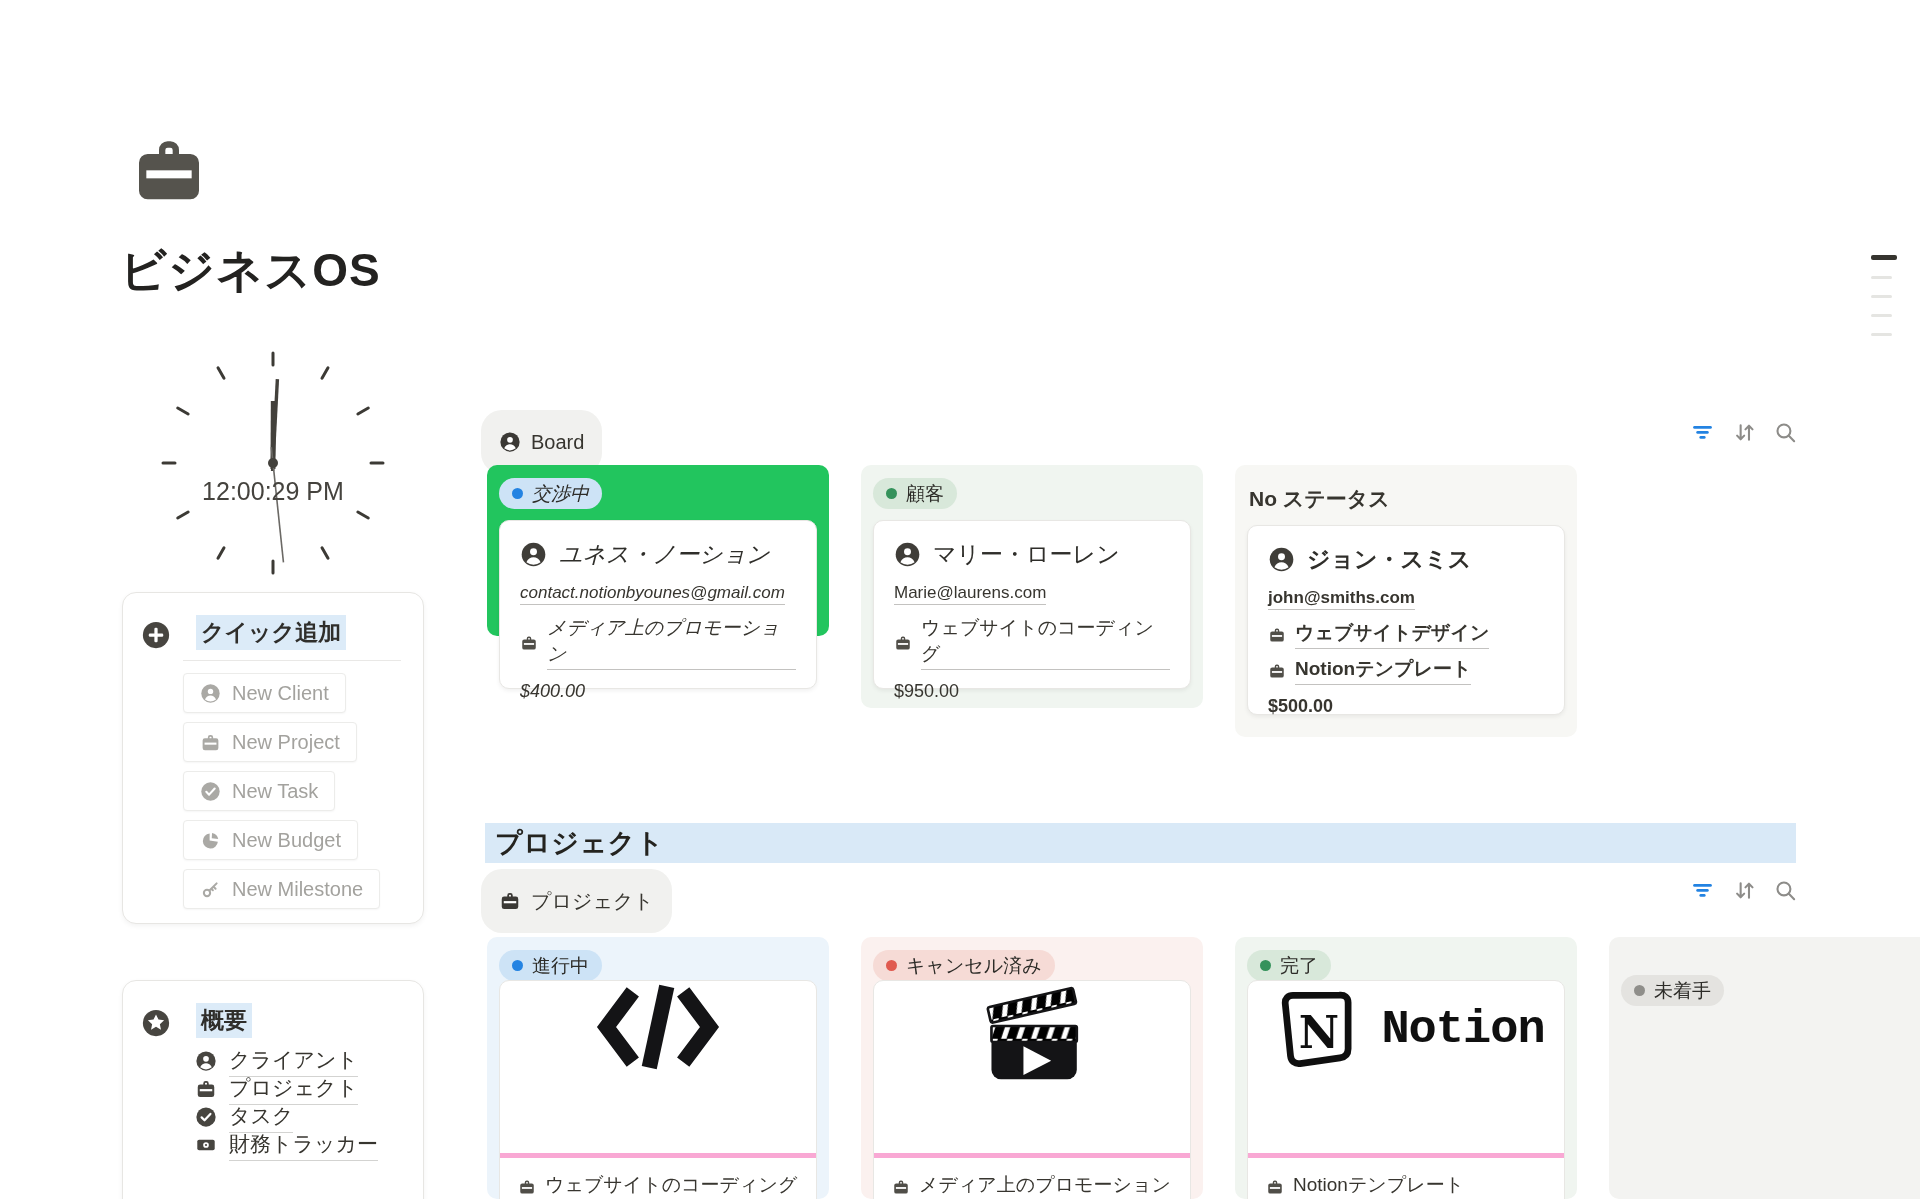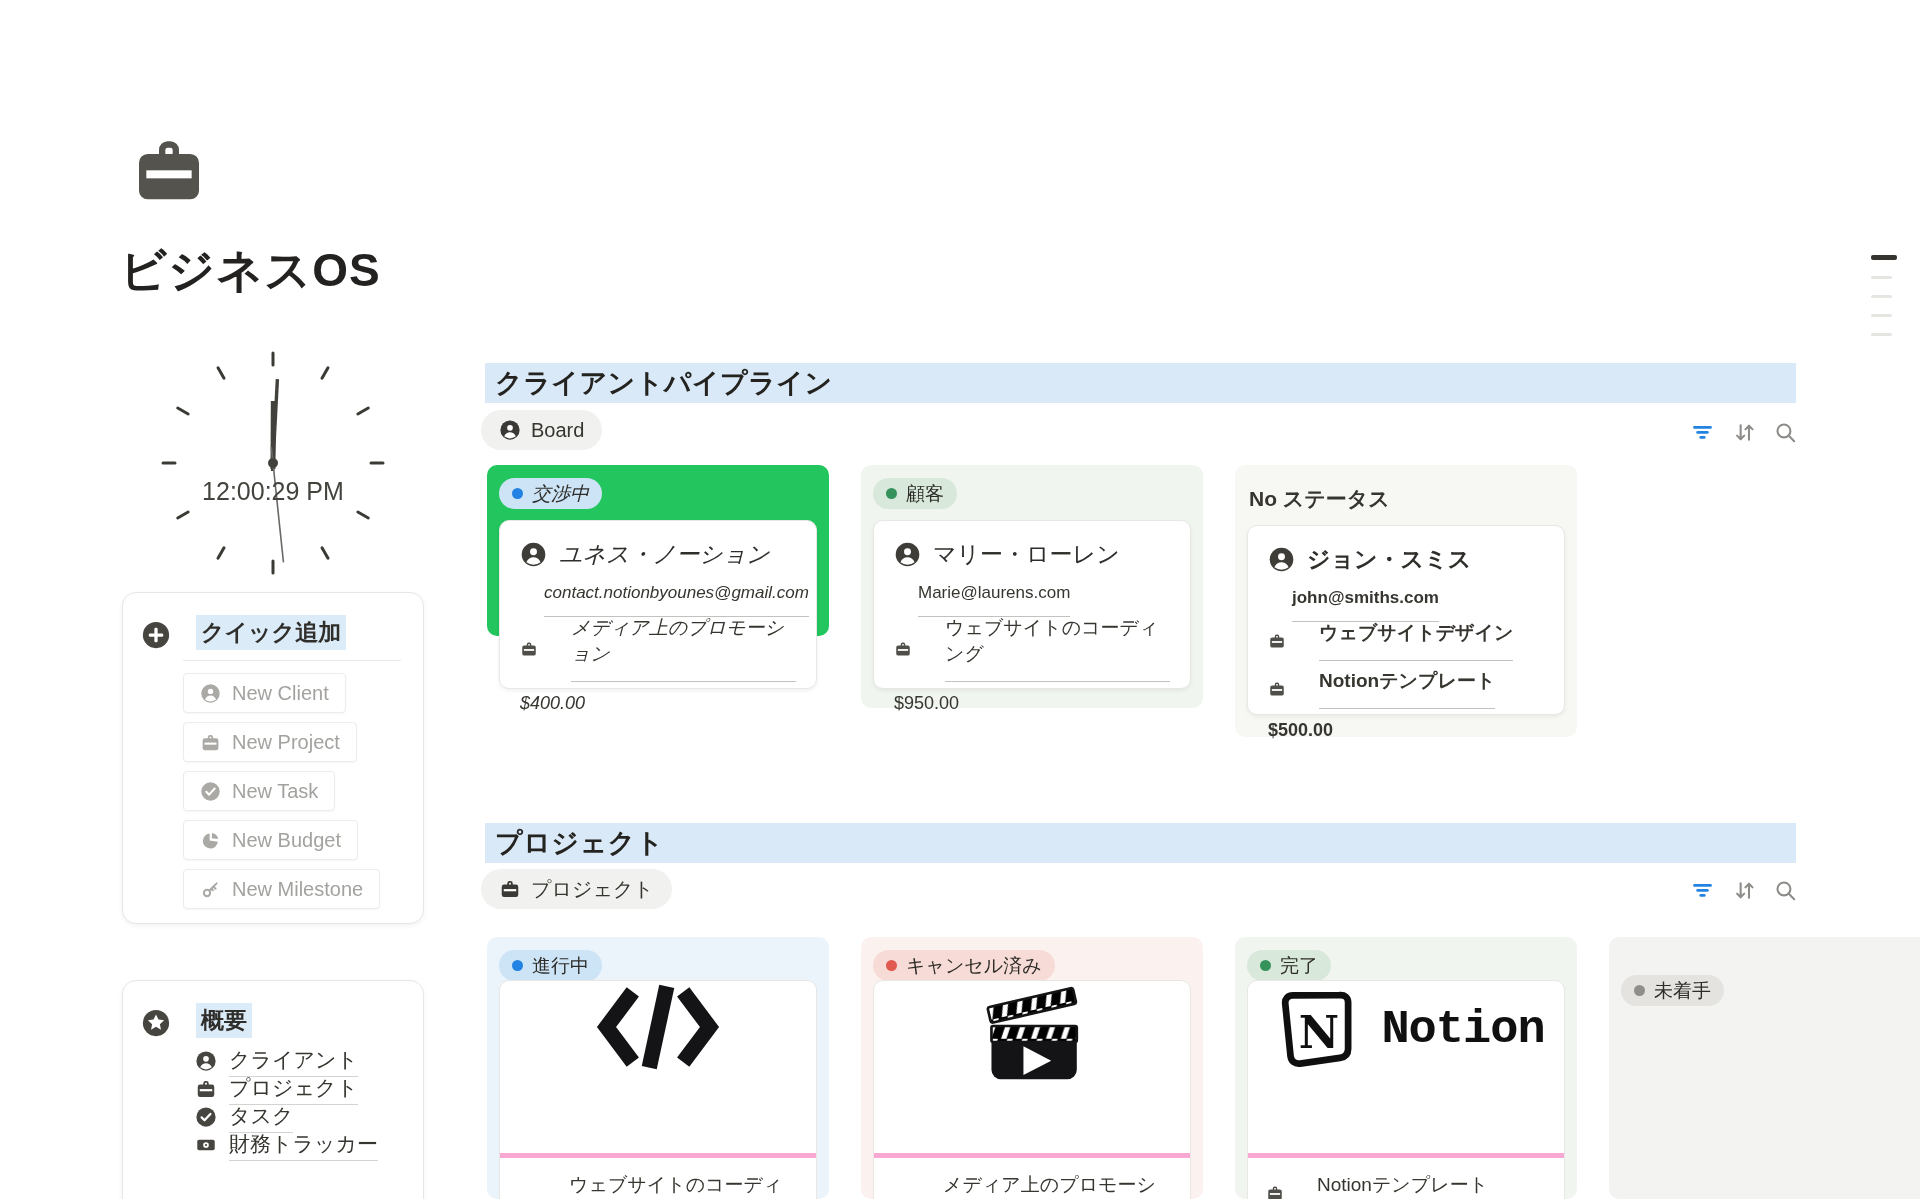--- a/index.html
+++ b/index.html
@@ -29,21 +29,21 @@
   .ov-items{position:absolute;left:72px;top:66px;display:flex;flex-direction:column;gap:0;font-family:Liberation Serif, serif;}
   .ov-item{display:flex;align-items:center;gap:12px;font-size:21px;height:28px;}
   .ov-item .ic{width:22px;height:22px;color:#474540;}
   .ov-item .lbl{border-bottom:1.5px solid rgba(55,53,47,.22);padding-bottom:2px;}
 
   
   .secbar{position:absolute;left:485px;width:1311px;height:40px;background:#d9e9f7;display:flex;align-items:center;}
   .secbar .t{font-size:27px;font-weight:bold;padding-left:10px;letter-spacing:.5px;color:#24231f;}
   .sec1{top:363px;}.sec2{top:823px;}
 
-  .viewpill{position:absolute;display:inline-flex;align-items:center;gap:10px;height:40px;padding:0 18px;
+  .viewpill{position:absolute;display:inline-flex;align-items:center;gap:10px;height:40px;padding:12px 18px;
             border-radius:21px;background:#f1f1ef;font-size:20px;color:#37352f;}
   .vp1{left:481px;top:410px;}.vp2{left:481px;top:869px;}
   .viewpill .ic{width:22px;height:22px;color:#3b3935;}
 
   .toolbar{position:absolute;left:1690px;width:108px;display:flex;justify-content:space-between;}
   .tb1{top:420px;}.tb2{top:878px;}
   .toolbar .ic{width:25px;height:25px;color:#8d8c89;cursor:pointer;}
   .toolbar .filter{color:#2383e2;}
 
   .kcol{position:absolute;border-radius:10px;}
@@ -64,21 +64,21 @@
   .sp-gray{background:#e4e3e0;margin-top:25px;}  .sp-gray .dot{background:#8f8e8a;}
   .nostatus{position:absolute;left:14px;top:20px;font-size:21px;color:#37352f;}
 
   .kcard{position:absolute;left:12px;width:318px;background:#fff;border:1px solid #e8e7e4;border-radius:10px;
          box-shadow:0 2px 4px rgba(15,15,15,.06);box-sizing:border-box;cursor:pointer;}
   .ccard{top:55px;padding:18px 20px;}
   .h169{height:169px;} .h190{top:60px;height:190px;}
   .name-row{display:flex;align-items:center;gap:12px;font-size:23px;margin-bottom:13px;color:#2f2e2a;}
   .name-row .ic{width:27px;height:27px;color:#3f3d38;}
   .email{font-size:17px;margin-bottom:12px;}
-  .u{border-bottom:1px solid rgba(55,53,47,.3);padding-bottom:14px;margin-left:24px;}
+  .u{border-bottom:1px solid rgba(55,53,47,.3);padding-bottom:2px;}
   .prow{display:flex;align-items:center;gap:9px;font-size:19px;margin-bottom:11px;}
   .prow.tight{margin-bottom:7px;}
   .prow .ic{width:18px;height:18px;color:#504e48;}
   .amount{font-size:18px;}
 
   .pcard{position:absolute;left:12px;top:43px;width:318px;height:260px;background:#fff;border:1px solid #e8e7e4;
          border-radius:10px;overflow:hidden;box-sizing:border-box;cursor:pointer;}
   .pimg{height:172px;display:flex;align-items:flex-start;justify-content:center;border-bottom:5px solid #f9a8d4;color:#141416;font-family:Liberation Mono, monospace;}
   .notionwrap{display:flex;align-items:center;gap:18px;}
   .notionword{font-size:47px;font-weight:bold;letter-spacing:-1px;color:#101010;}
@@ -275,23 +275,20 @@
       </div>
       <div class="ov-item">
         <svg class="ic" viewBox="0 0 24 24">
             <use href="#i-cash"></use>
           </svg>
         <span class="lbl">財務トラッカー</span>
       </div>
     </div>
   </div>
 
-  <div class="secbar sec1">
-    <span class="t">クライアントパイプライン</span>
-  </div>
 
   <div class="viewpill vp1">
     <svg class="ic" viewBox="0 0 24 24">
         <use href="#i-person"></use>
       </svg>
     <span>Board</span>
   </div>
   <div class="toolbar tb1">
     <svg class="ic filter" viewBox="0 0 24 24">
         <use href="#i-filter"></use>

